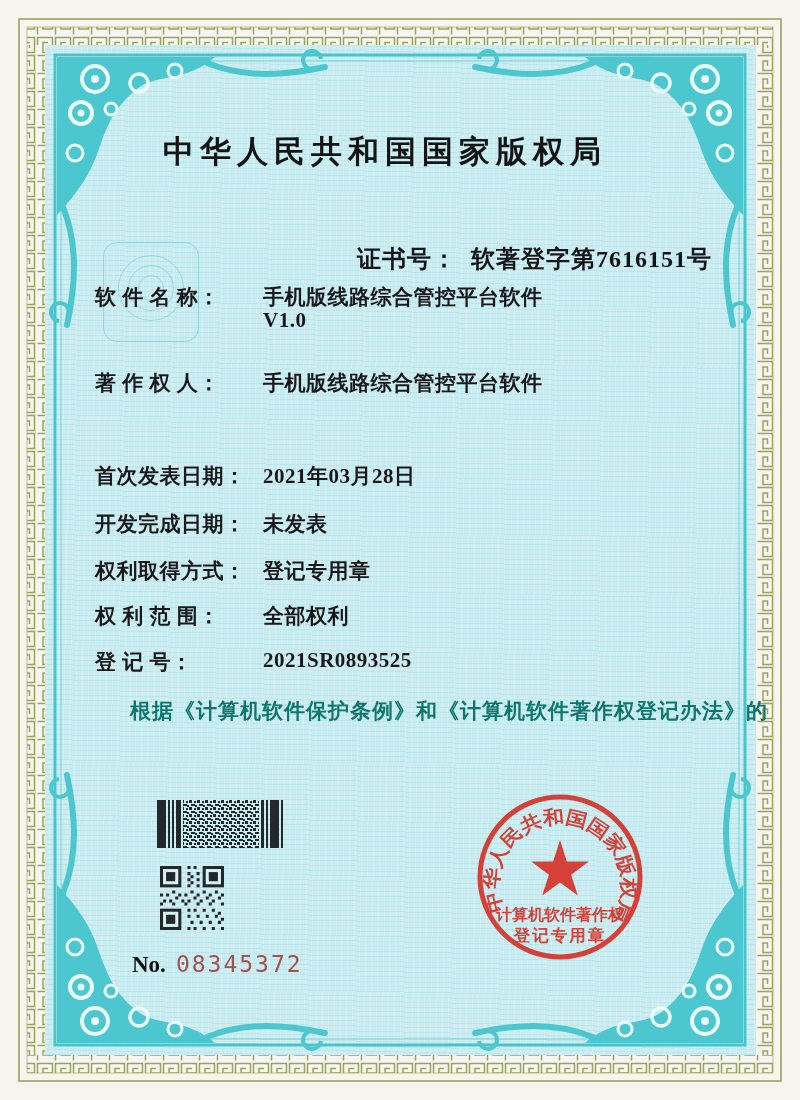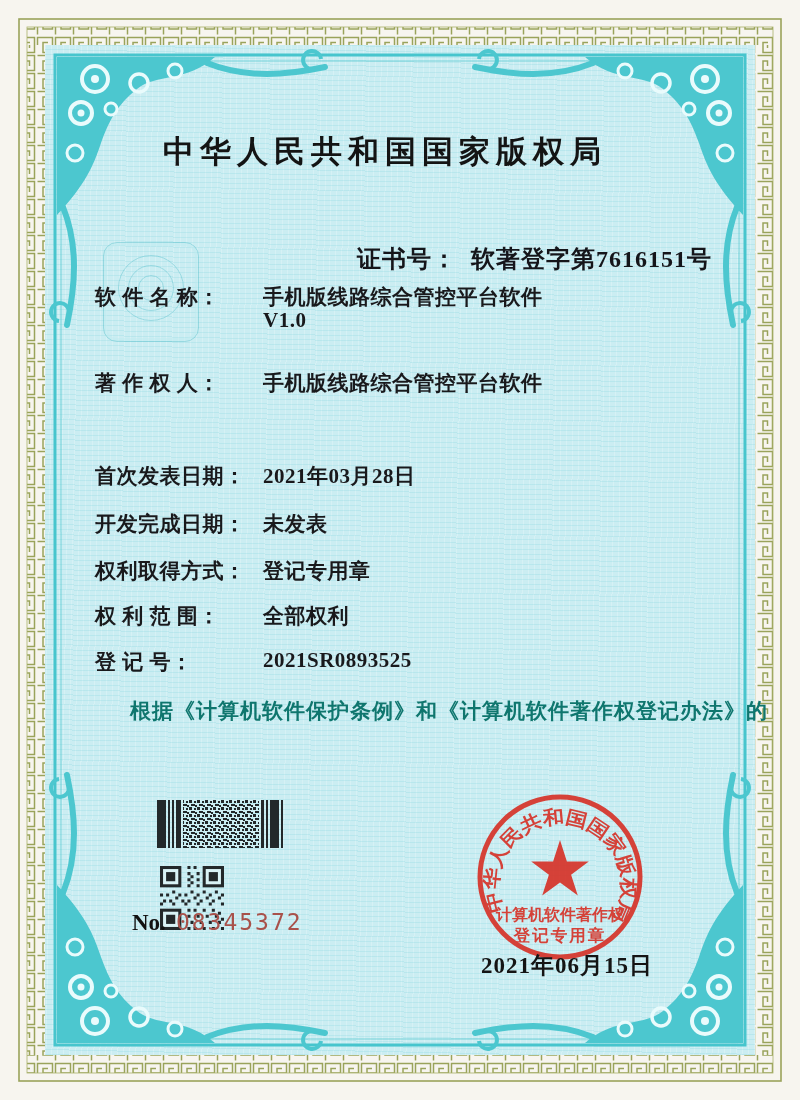--- a/index.html
+++ b/index.html
@@ -39,21 +39,21 @@
     box-shadow:inset 0 0 0 3px rgba(190,235,240,.45);
   }
   .wm i{position:absolute;border-radius:50%;border:1px solid rgba(70,185,198,.38);}
   .wm .c1{left:14px;top:12px;width:64px;height:64px;}
   .wm .c2{left:24px;top:22px;width:44px;height:44px;}
   .wm .c3{left:34px;top:32px;width:24px;height:24px;}
   .row{font-size:21px;font-weight:600;letter-spacing:.5px;white-space:nowrap;color:#19191c;}
   .row .lbl{position:absolute;left:95px;top:0;}
   .row .val{position:absolute;left:215px;top:0;margin-left:48px;}
   .statement{font-size:21px;font-weight:600;letter-spacing:1px;color:#0f766e;white-space:nowrap;}
-  .serial{left:132px;top:909px;font-size:23px;}
+  .serial{left:132px;top:951px;font-size:23px;}
   .serial .no{font-weight:700;color:#111;}
   .serial .digits{
     font-family:"DejaVu Sans Mono","Liberation Mono",monospace;
     color:#a8514a;letter-spacing:2px;margin-left:10px;font-size:23px;
   }
   .issue-date{left:481px;top:950px;font-size:23px;font-weight:700;letter-spacing:1px;color:#141414;}
   .barcode{left:157px;top:800px;}
   .qrcode{left:160px;top:866px;}
   .seal{left:474px;top:791px;}
 </style>
@@ -218,15 +218,14 @@
       <polygon fill="#d6352b" points="0,-37 6.9,-15.6 28.8,-15.6 11.1,-2.3 17.8,18.5 0,5.4 -17.8,18.5 -11.1,-2.3 -28.8,-15.6 -6.9,-15.6"></polygon>
       <text x="0" y="43" text-anchor="middle" font-size="16" font-weight="700" fill="#d6352b" font-family="'Liberation Serif',serif">计算机软件著作权</text>
       <text x="0" y="64" text-anchor="middle" font-size="16.5" font-weight="700" letter-spacing="2" fill="#d6352b" font-family="'Liberation Serif',serif">登记专用章</text>
     </svg>
   </div>
 
   <div class="serial">
     <span class="no">No.</span><span class="digits">08345372</span>
   </div>
 
-  <div class="issue-date">2021年06月15日</div>
 
 </div>
 
 </body></html>

